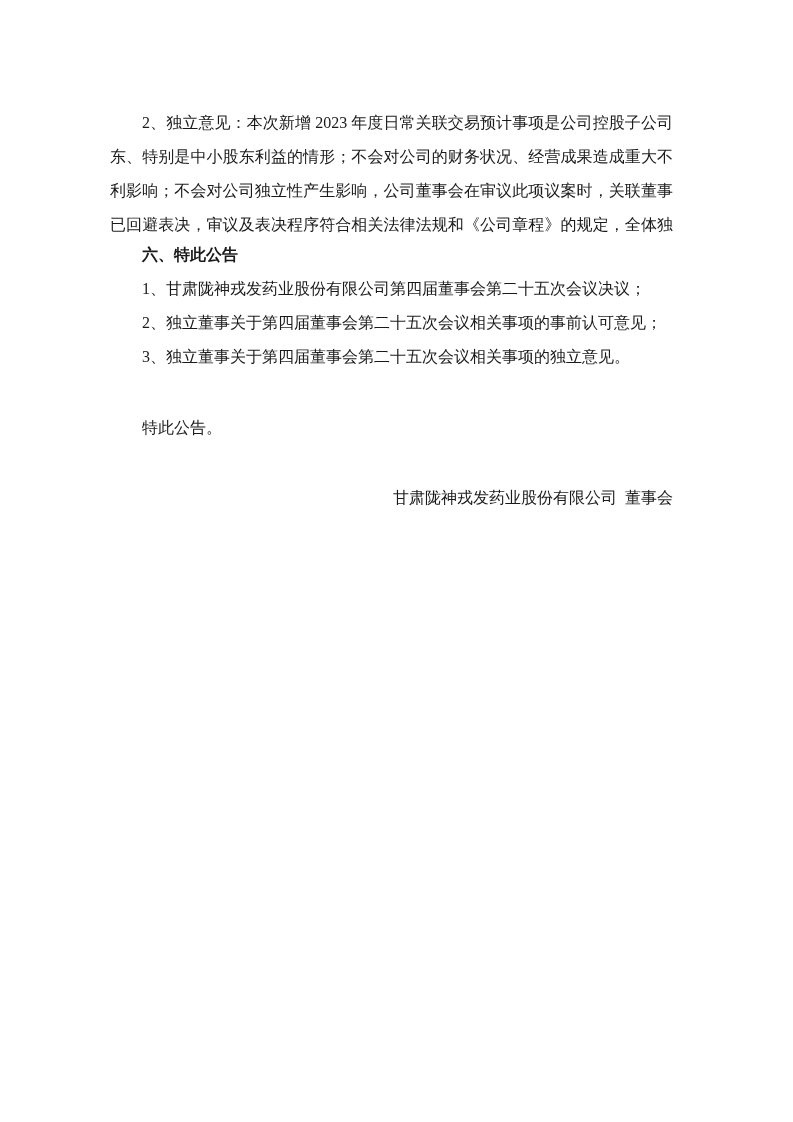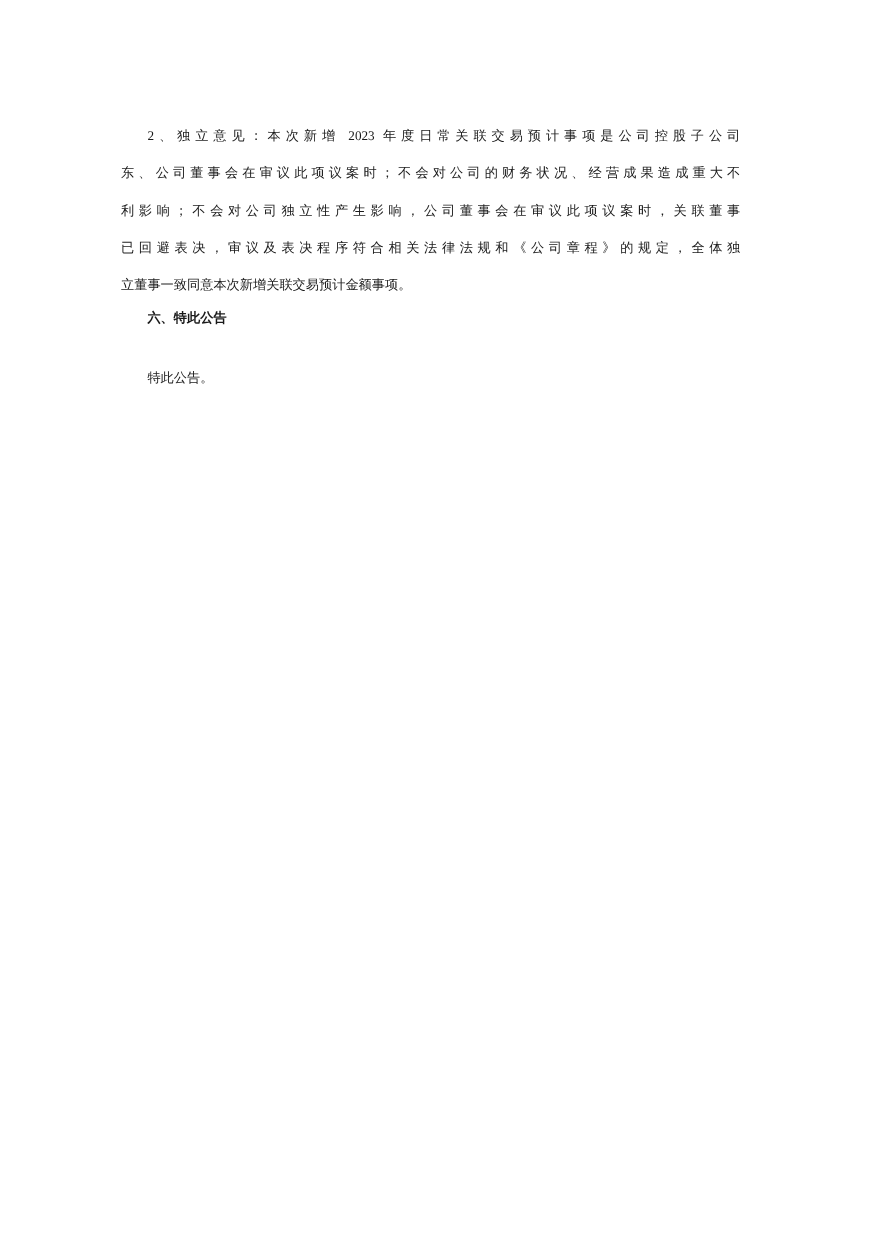--- a/index.html
+++ b/index.html
@@ -7,21 +7,21 @@
     padding: 0;
     background: #ffffff;
   }
   .page {
     position: relative;
     width: 793px;
     height: 1122px;
     background: #ffffff;
     color: #1a1a1a;
     font-family: "Liberation Serif", "DejaVu Serif", serif;
-    font-size: 12px;
+    font-size: 16px;
     overflow: hidden;
     box-sizing: border-box;
   }
   .content {
     padding: 106px 120px 0 110px;
   }
   .pline {
     line-height: 34px;
     white-space: nowrap;
   }
@@ -39,45 +39,50 @@
     text-indent: 2em;
     margin-top: -4px;
   }
   .ref-item {
     line-height: 34px;
     text-indent: 2em;
   }
   .closing {
     line-height: 34px;
     text-indent: 2em;
-    margin-top: 20px;
+    margin-top: 37px;
   }
   .sig {
     line-height: 35px;
     text-align: right;
     white-space: pre-wrap;
   }
   .sig-company {
     margin-top: 35px;
   }
 </style>
 </head>
 <body>
 
 <div class="page">
   <div class="content">
 
     <div class="paragraph">
       <div class="pline just indent">2、独立意见：本次新增 2023 年度日常关联交易预计事项是公司控股子公司</div>
-      <div class="pline just">东、公司董事会在审议此项议案时；不会对公司的财务状况、经营成果造成重大不</div>
+      <div class="pline just">东、特别是中小股东利益的情形；不会对公司的财务状况、经营成果造成重大不</div>
       <div class="pline just">利影响；不会对公司独立性产生影响，公司董事会在审议此项议案时，关联董事</div>
       <div class="pline just">已回避表决，审议及表决程序符合相关法律法规和《公司章程》的规定，全体独</div>
-      <div class="pline">立董事一致同意本次新增关联交易预计金额事项。</div>
     </div>
 
     <div class="section-heading">六、特此公告</div>
 
+    <div class="ref-list">
+      <div class="ref-item">1、甘肃陇神戎发药业股份有限公司第四届董事会第二十五次会议决议；</div>
+      <div class="ref-item">2、独立董事关于第四届董事会第二十五次会议相关事项的事前认可意见；</div>
+      <div class="ref-item">3、独立董事关于第四届董事会第二十五次会议相关事项的独立意见。</div>
+    </div>
 
     <div class="closing">特此公告。</div>
 
+    <div class="sig sig-company">甘肃陇神戎发药业股份有限公司  董事会</div>
 
   </div>
 </div>
 
 </body></html>

